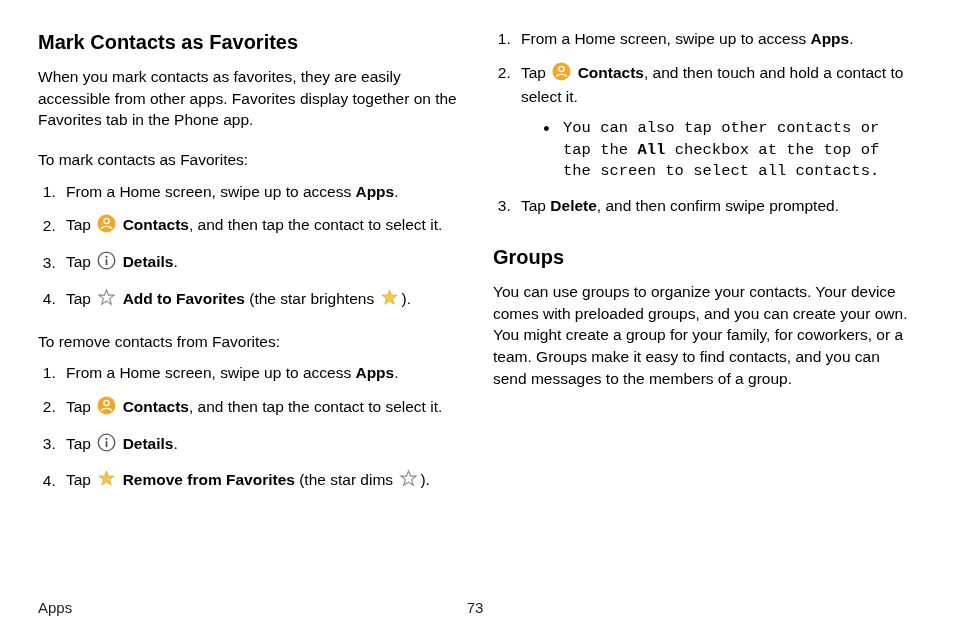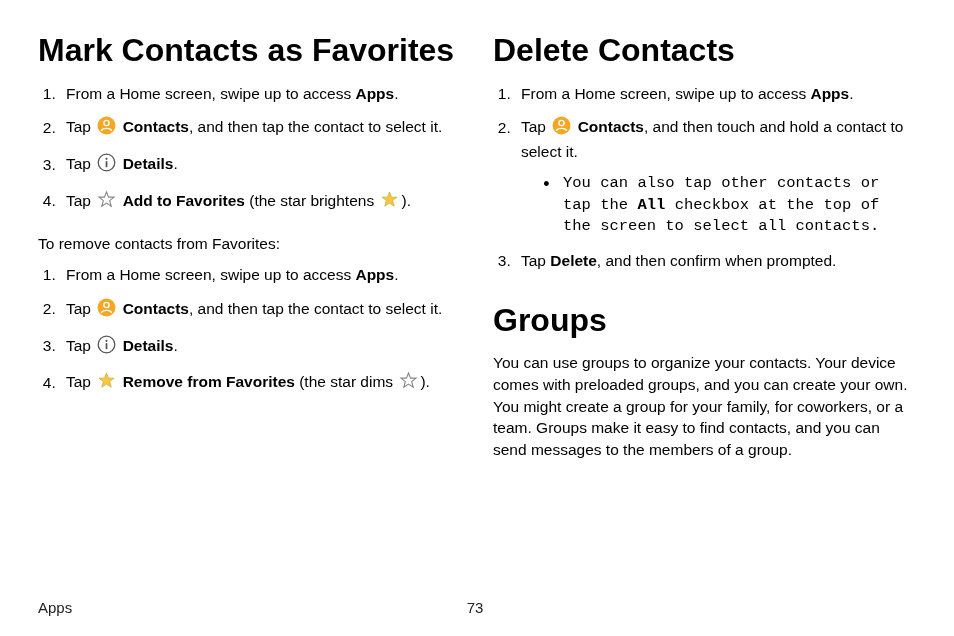--- a/index.html
+++ b/index.html
@@ -16,21 +16,21 @@
 }
 .columns {
   display: flex;
   gap: 32px;
 }
 .col {
   flex: 1;
   min-width: 0;
 }
 h2.section-title {
-  font-size: 32px;
+  font-size: 20px;
   font-weight: 700;
   margin-bottom: 10px;
 }
 p.intro, p.subhead {
   margin-bottom: 10px;
 }
 p.subhead {
   margin-top: 18px;
 }
 ol {
@@ -85,21 +85,23 @@
   margin-top: 26px;
 }
 </style>
 </head>
 <body>
 
 <div class="columns">
 
   <div class="col">
     <h2 class="section-title">Mark Contacts as Favorites</h2>
+    <p class="intro">When you mark contacts as favorites, they are easily accessible from other apps. Favorites display together on the Favorites tab in the Phone app.</p>
 
+    <p class="subhead">To mark contacts as Favorites:</p>
     <ol>
       <li><span>From a Home screen, swipe up to access </span><span class="bold">Apps</span><span>.</span></li>
       <li><span>Tap </span><span class="icon"><svg width="19" height="19" viewBox="0 0 19 19">
               <circle cx="9.5" cy="9.5" r="9" fill="#f5a623"></circle>
               <circle cx="9.5" cy="7" r="2.6" fill="none" stroke="#fff" stroke-width="1.4"></circle>
               <path d="M4.5 15 C5 11.5 14 11.5 14.5 15" fill="none" stroke="#fff" stroke-width="1.4"></path>
             </svg></span> <span class="bold">Contacts</span><span>, and then tap the contact to select it.</span></li>
       <li><span>Tap </span><span class="icon"><svg width="19" height="19" viewBox="0 0 19 19">
               <circle cx="9.5" cy="9.5" r="8.3" fill="none" stroke="#555" stroke-width="1.3"></circle>
               <circle cx="9.5" cy="5.8" r="1.1" fill="#555"></circle>
@@ -127,33 +129,32 @@
             </svg></span> <span class="bold">Details</span><span>.</span></li>
       <li><span>Tap </span><span class="icon"><svg width="19" height="19" viewBox="0 0 24 24">
               <path d="M12 2.5 L14.6 9 L21.5 9 L16 13.4 L18 20.5 L12 16.5 L6 20.5 L8 13.4 L2.5 9 L9.4 9 Z" fill="#f5c842" stroke="#c9a227" stroke-width="0.8"></path>
             </svg></span> <span class="bold">Remove from Favorites</span><span> (the star dims </span><span class="icon"><svg width="19" height="19" viewBox="0 0 24 24">
               <path d="M12 2.5 L14.6 9 L21.5 9 L16 13.4 L18 20.5 L12 16.5 L6 20.5 L8 13.4 L2.5 9 L9.4 9 Z" fill="none" stroke="#888" stroke-width="1.4"></path>
             </svg></span><span>).</span></li>
     </ol>
   </div>
 
   <div class="col">
-    <h2 class="section-title">Delete Contacts</h2>
     <ol>
       <li><span>From a Home screen, swipe up to access </span><span class="bold">Apps</span><span>.</span></li>
       <li><span>Tap </span><span class="icon"><svg width="19" height="19" viewBox="0 0 19 19">
               <circle cx="9.5" cy="9.5" r="9" fill="#f5a623"></circle>
               <circle cx="9.5" cy="7" r="2.6" fill="none" stroke="#fff" stroke-width="1.4"></circle>
               <path d="M4.5 15 C5 11.5 14 11.5 14.5 15" fill="none" stroke="#fff" stroke-width="1.4"></path>
             </svg></span> <span class="bold">Contacts</span><span>, and then touch and hold a contact to select it.</span>
         <ul class="bullets">
           <li><span>You can also tap other contacts or tap the </span><span class="bold">All</span><span> checkbox at the top of the screen to select all contacts.</span></li>
         </ul>
       </li>
-      <li><span>Tap </span><span class="bold">Delete</span><span>, and then confirm when prompted.</span></li>
+      <li><span>Tap </span><span class="bold">Delete</span><span>, and then confirm swipe prompted.</span></li>
     </ol>
 
     <h2 class="section-title spaced-above">Groups</h2>
     <p class="intro">You can use groups to organize your contacts. Your device comes with preloaded groups, and you can create your own. You might create a group for your family, for coworkers, or a team. Groups make it easy to find contacts, and you can send messages to the members of a group.</p>
   </div>
 
 </div>
 
 <div class="footer">
   <span>Apps</span>

